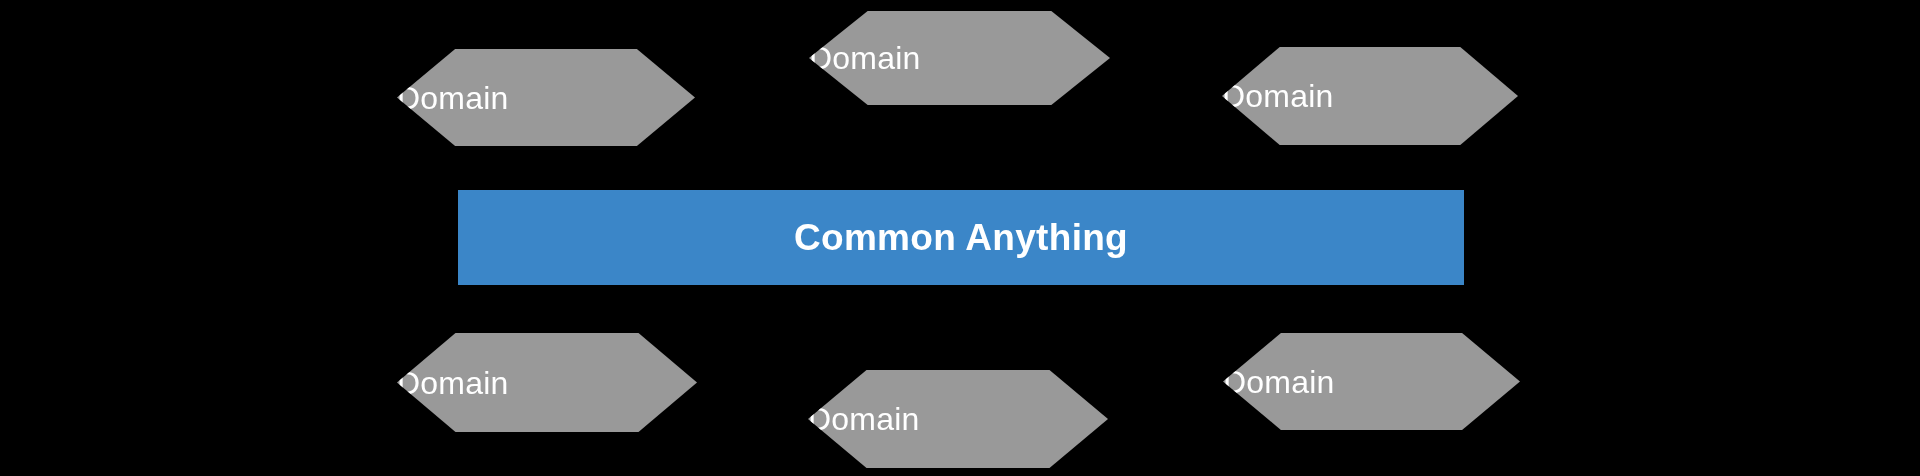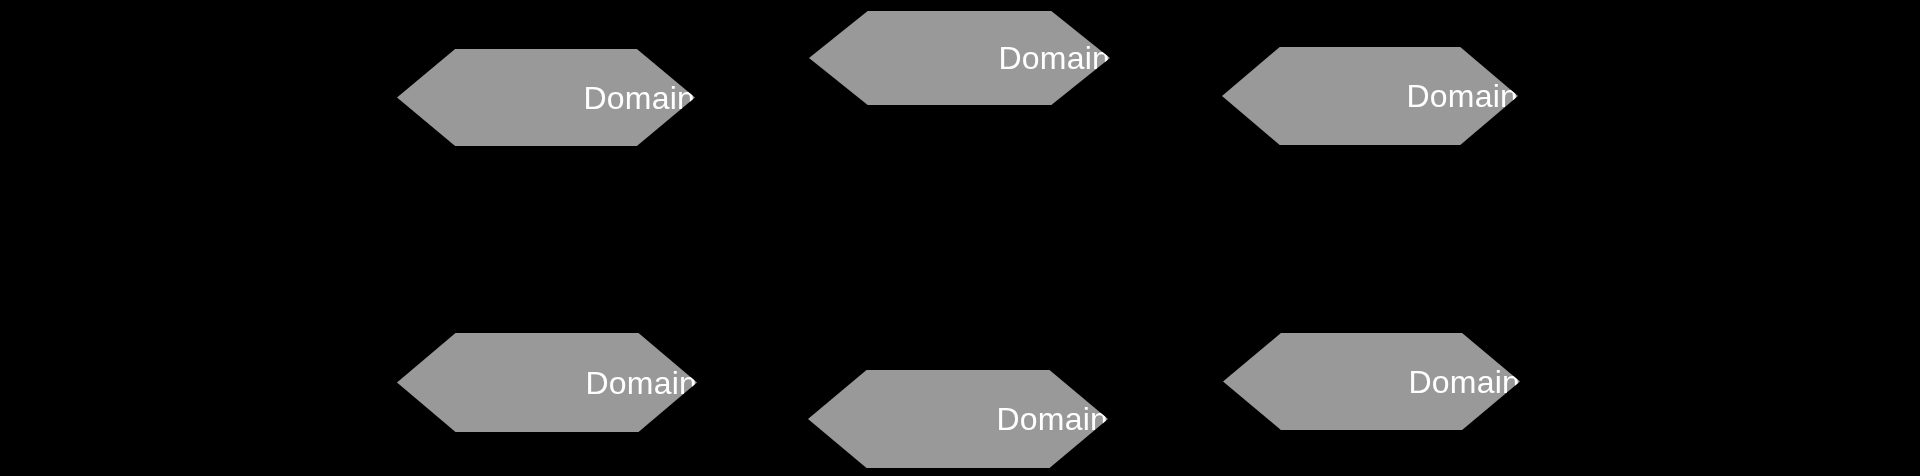--- a/index.html
+++ b/index.html
@@ -19,21 +19,21 @@
     height: 476px;
     background: #000000;
     overflow: hidden;
   }
 
   
   .hex {
     position: absolute;
     display: flex;
     align-items: center;
-    justify-content: flex-end;
+    justify-content: flex-start;
     background: #999999;
     -webkit-clip-path: polygon(19.5% 0%, 80.5% 0%, 100% 50%, 80.5% 100%, 19.5% 100%, 0% 50%);
     clip-path: polygon(19.5% 0%, 80.5% 0%, 100% 50%, 80.5% 100%, 19.5% 100%, 0% 50%);
     box-sizing: border-box;
   }
   .hex-label {
     color: #ffffff;
     font-size: 32px;
     font-weight: 400;
     letter-spacing: 0.2px;
@@ -84,20 +84,23 @@
   </div>
 
   <div class="hex tc" style="background: rgb(153, 153, 153);">
     <span class="hex-label">Domain</span>
   </div>
 
   <div class="hex tr" style="background: rgb(153, 153, 153);">
     <span class="hex-label">Domain</span>
   </div>
 
+  <div class="common-bar" style="background: rgb(59, 134, 200);">
+    <span class="common-bar-label">Common Anything</span>
+  </div>
 
   <div class="hex bl" style="background: rgb(153, 153, 153);">
     <span class="hex-label">Domain</span>
   </div>
 
   <div class="hex bc" style="background: rgb(153, 153, 153);">
     <span class="hex-label">Domain</span>
   </div>
 
   <div class="hex br" style="background: rgb(153, 153, 153);">

